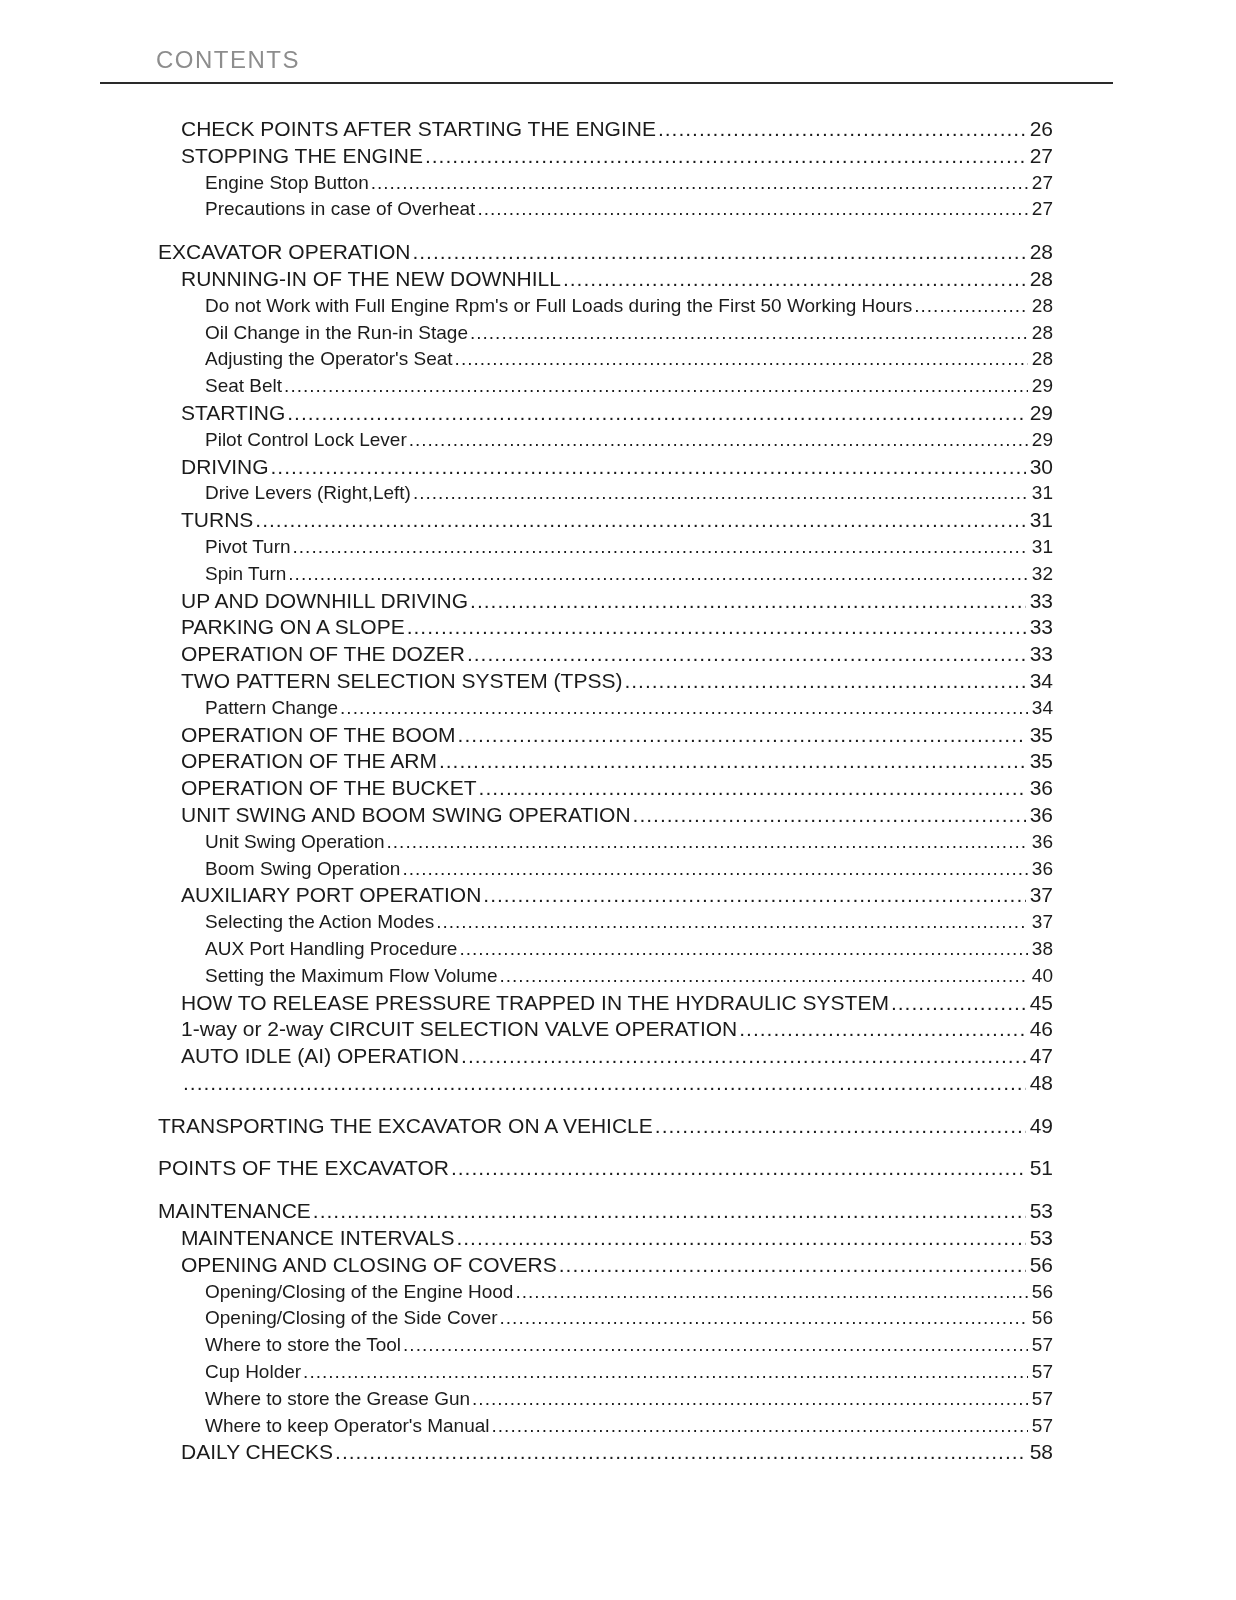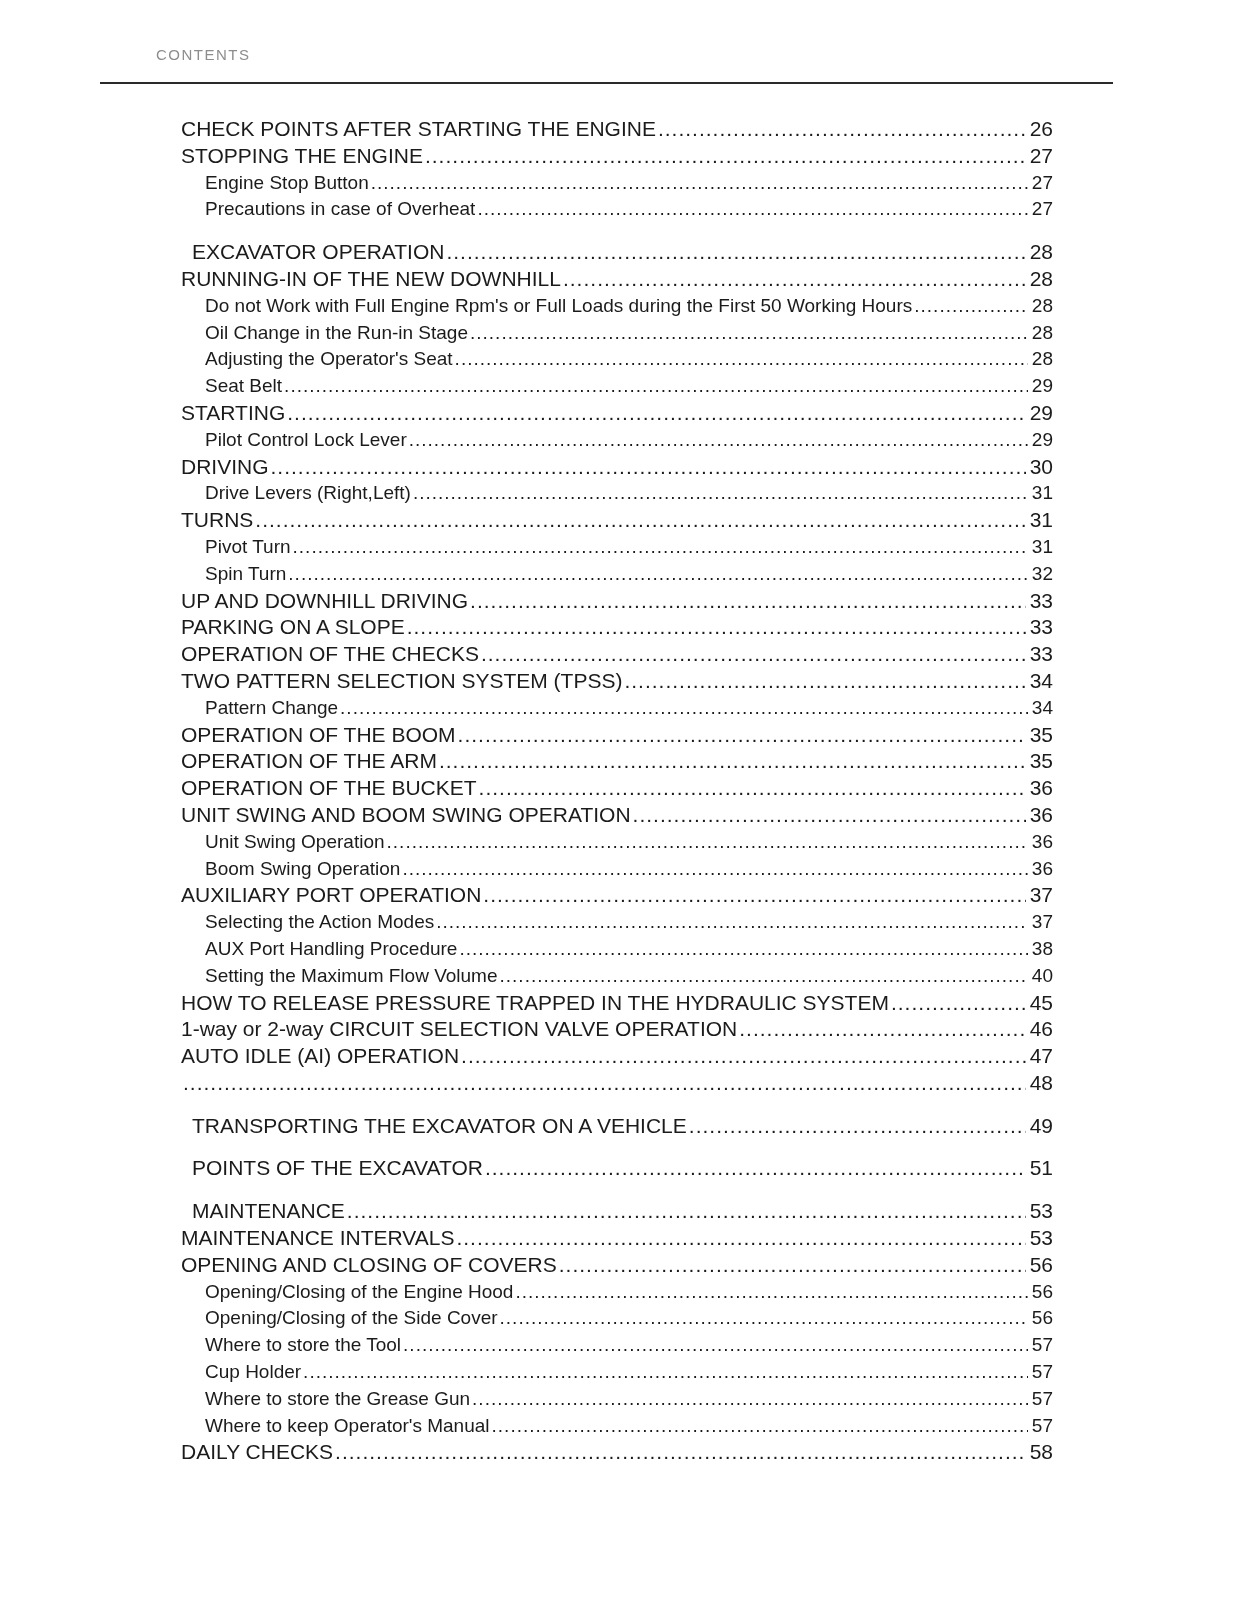--- a/index.html
+++ b/index.html
@@ -9,21 +9,21 @@
     height: 1600px;
     position: relative;
     font-family: "Liberation Sans", sans-serif;
     color: #1b1b1b;
     overflow: hidden;
   }
   .header-title {
     position: absolute;
     top: 46px;
     left: 156px;
-    font-size: 15px;
+    font-size: 24px;
     color: #8d8d8d;
     letter-spacing: 1.5px;
     font-weight: 400;
   }
   .header-rule {
     position: absolute;
     top: 82px;
     left: 100px;
     width: 1013px;
     height: 2px;
@@ -38,21 +38,21 @@
   .toc-row {
     display: flex;
     align-items: baseline;
     line-height: 26.8px;
     font-size: 21px;
     white-space: nowrap;
   }
   .lvl0 { padding-left: 0; }
   .lvl1 { padding-left: 23px; }
   .lvl2 { padding-left: 47px; font-size: 19px; }
-  .section-start { margin-top: 16px; margin-left: 34px; }
+  .section-start { margin-top: 16px; }
   .toc-label {
     flex: 0 1 auto;
     overflow: hidden;
     text-align: center;
   }
   .toc-dots {
     flex: 1 1 0;
     overflow: hidden;
     min-width: 6px;
     margin-left: 2px;
@@ -163,21 +163,21 @@
       <span class="toc-label">UP AND DOWNHILL DRIVING</span>
       <span class="toc-dots"></span>
       <span class="toc-page">33</span>
     </div>
     <div class="toc-row lvl1">
       <span class="toc-label">PARKING ON A SLOPE</span>
       <span class="toc-dots"></span>
       <span class="toc-page">33</span>
     </div>
     <div class="toc-row lvl1">
-      <span class="toc-label">OPERATION OF THE CHECKS</span>
+      <span class="toc-label">OPERATION OF THE DOZER</span>
       <span class="toc-dots"></span>
       <span class="toc-page">33</span>
     </div>
     <div class="toc-row lvl1">
       <span class="toc-label">TWO PATTERN SELECTION SYSTEM (TPSS)</span>
       <span class="toc-dots"></span>
       <span class="toc-page">34</span>
     </div>
     <div class="toc-row lvl2">
       <span class="toc-label">Pattern Change</span>

